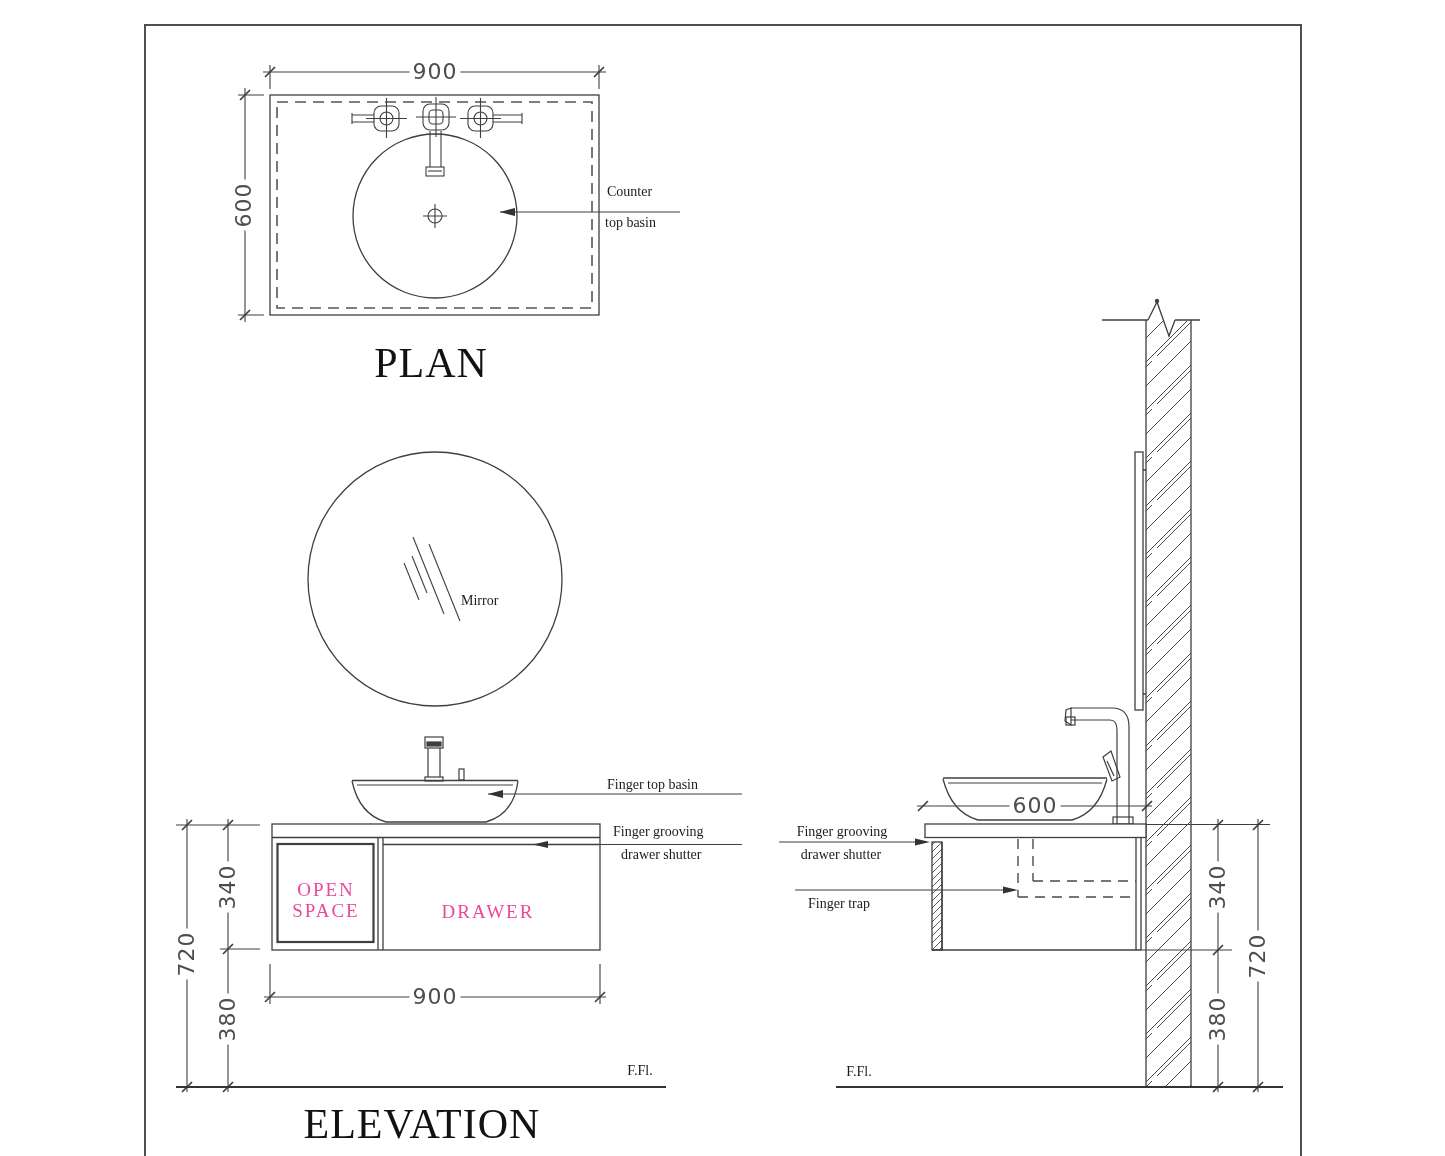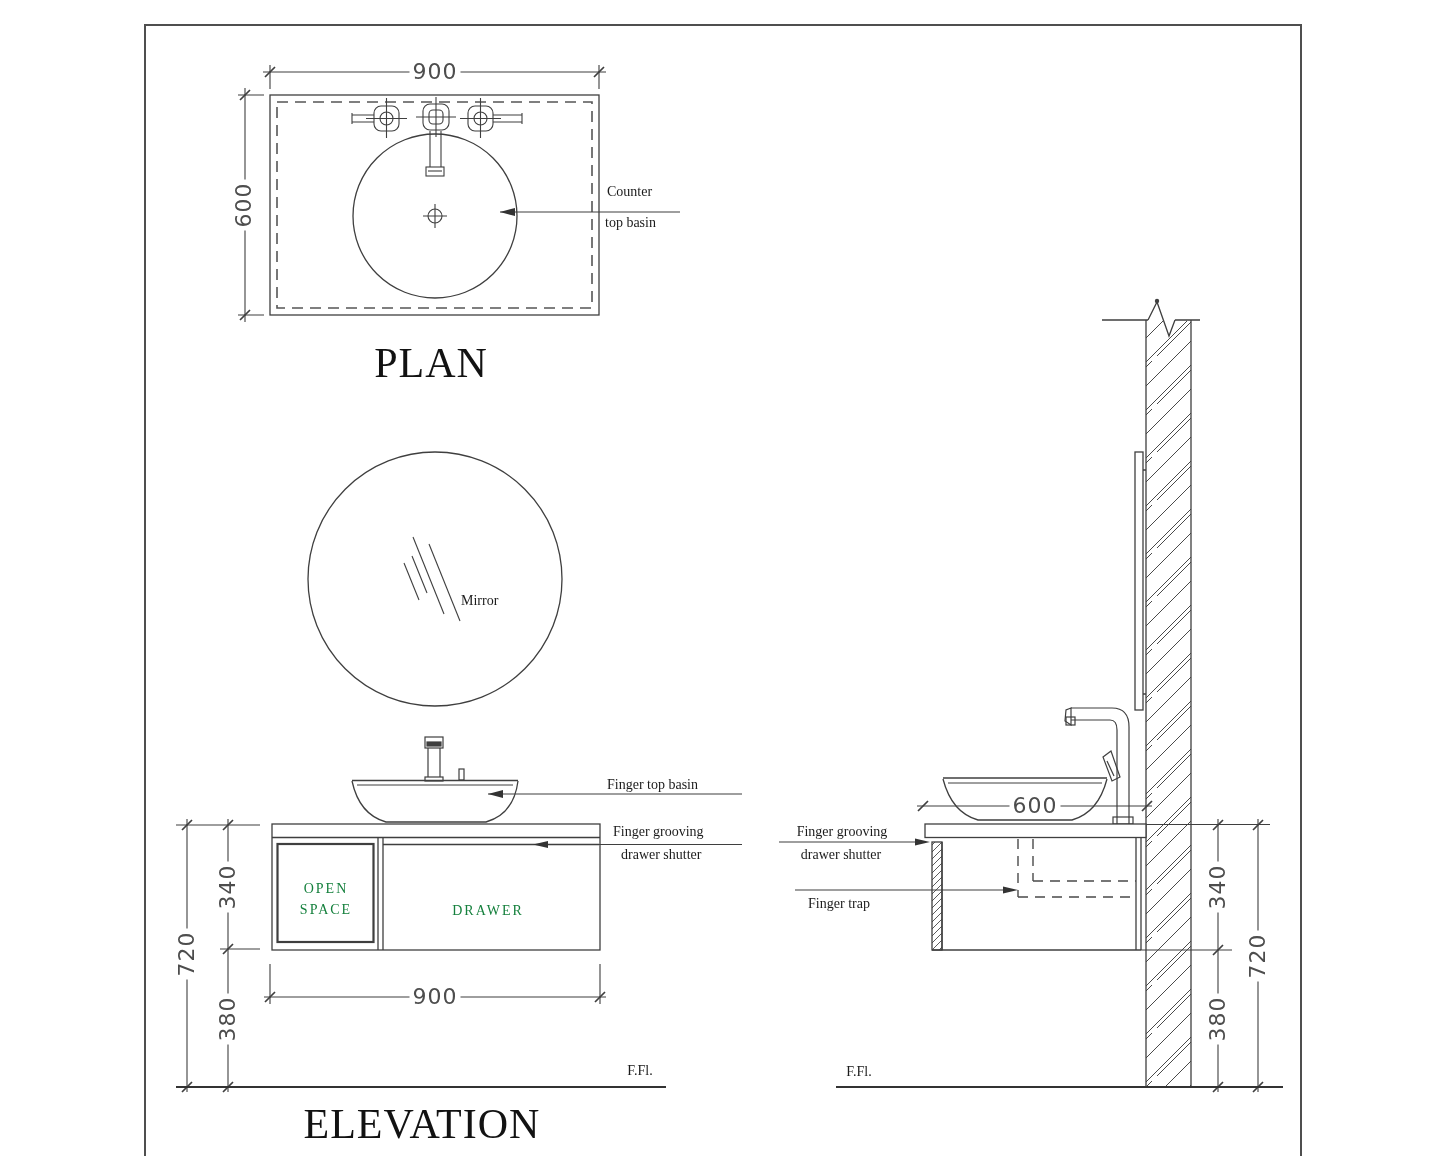--- a/index.html
+++ b/index.html
@@ -4,21 +4,21 @@
 <style>
   html,body{margin:0;padding:0;background:#fff;}
   .stage{position:relative;width:1445px;height:1156px;background:#ffffff;
          font-family:"Liberation Serif",serif;overflow:hidden;margin-top:20px;}
   .frame{position:absolute;left:144px;top:4px;width:1158px;height:1148px;
          border:2.5px solid #4f4f4f;box-sizing:border-box;}
   svg.linework{position:absolute;left:0;top:0;}
   .t{position:absolute;transform:translate(-50%,-50%);white-space:nowrap;color:#1b1b1b;line-height:1;}
   .tl{position:absolute;transform:translateY(-50%);white-space:nowrap;color:#1b1b1b;line-height:1;}
   .lbl{font-size:14px;text-align:right;}
-  .cab{font-size:14px;letter-spacing:2px;color:#15803d;}
+  .cab{font-size:19px;letter-spacing:2px;color:#ec4899;}
   .dim{font-family:"DejaVu Sans",sans-serif;font-size:22px;color:#4d4d4d;
        background:#fff;padding:0 3px;letter-spacing:1px;}
   .rot{transform:translate(-50%,-50%) rotate(-90deg);}
   .title{font-size:42px;letter-spacing:1px;color:#121212;}
   .ffl{font-size:14px;}
 </style>
 </head>
 <body>
 
 <div class="stage">

